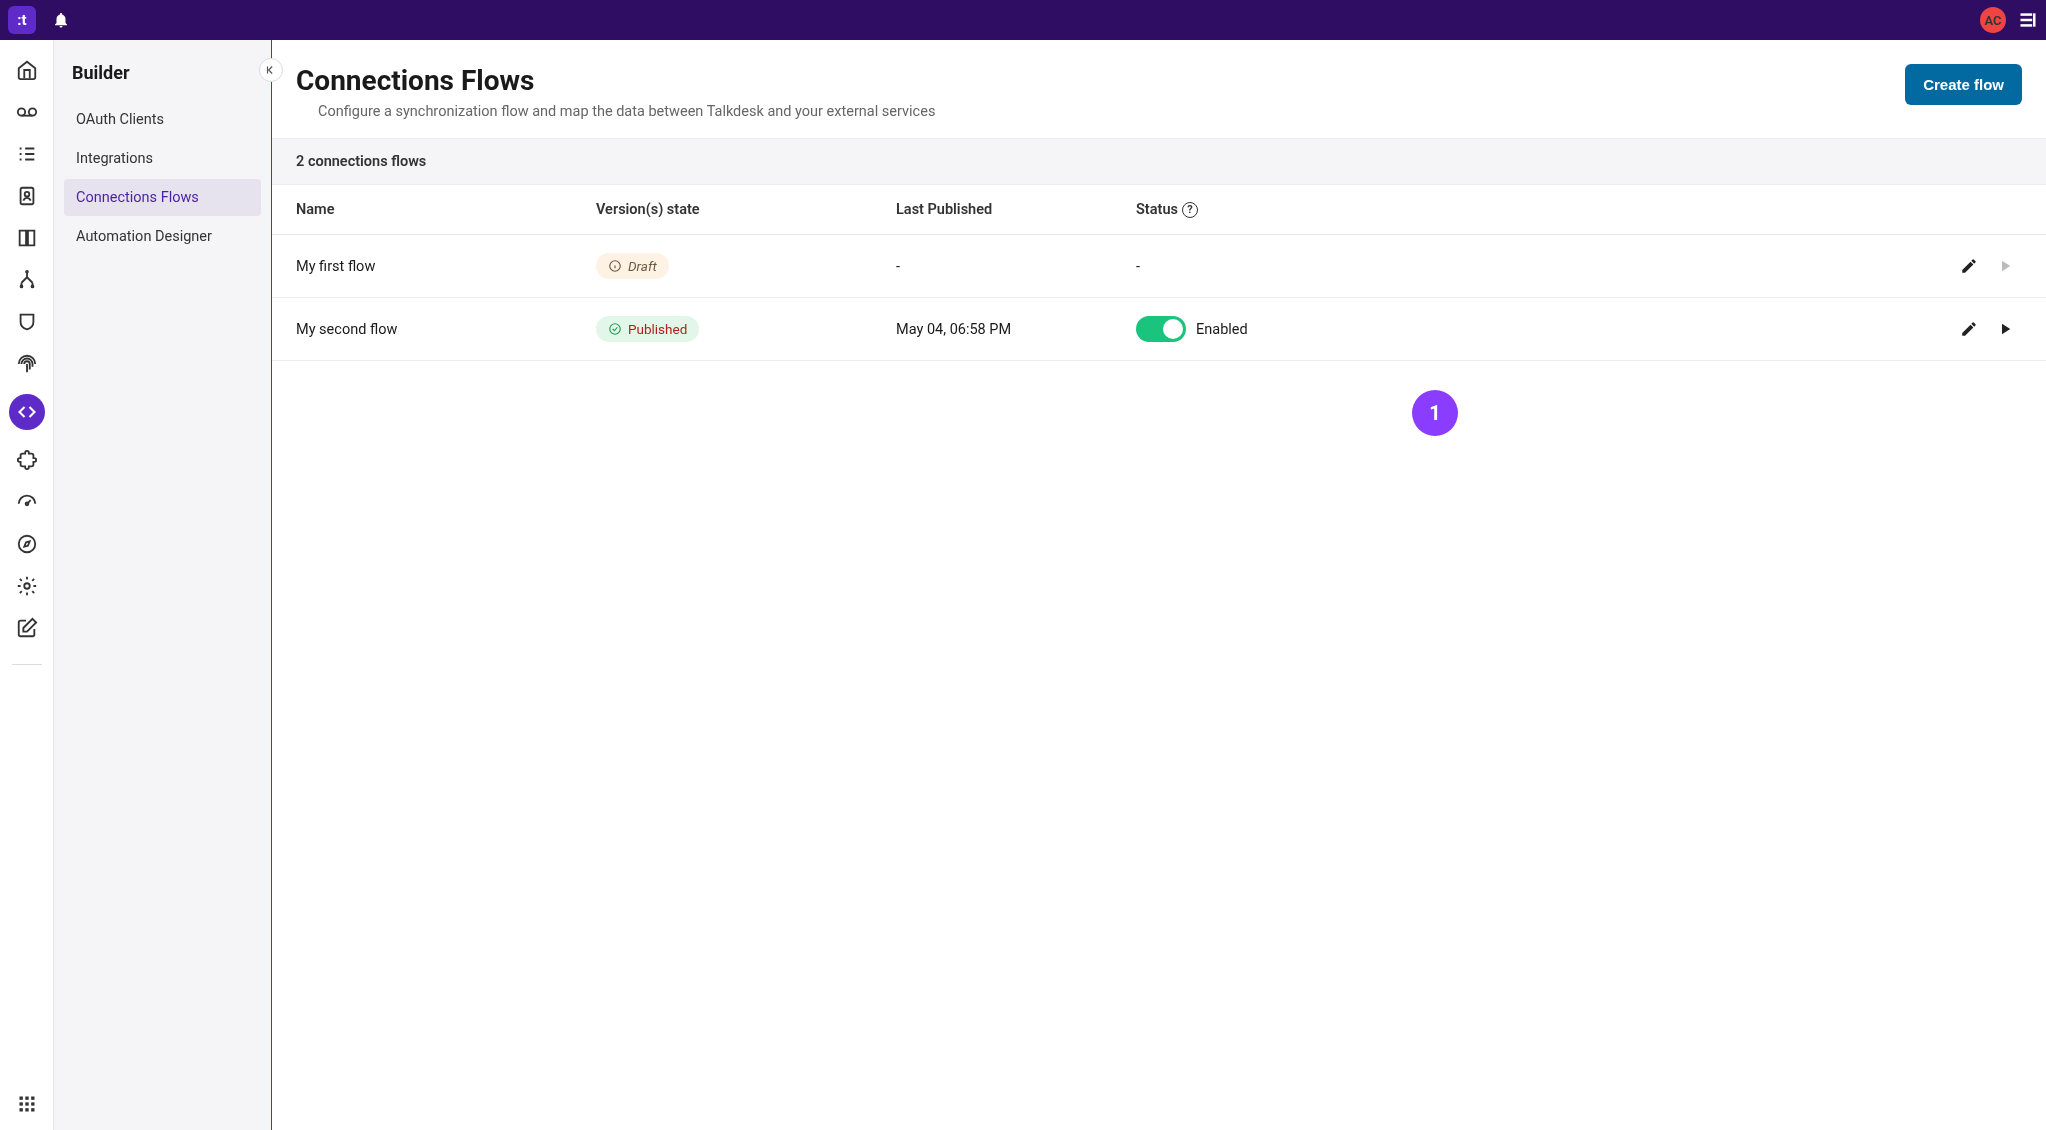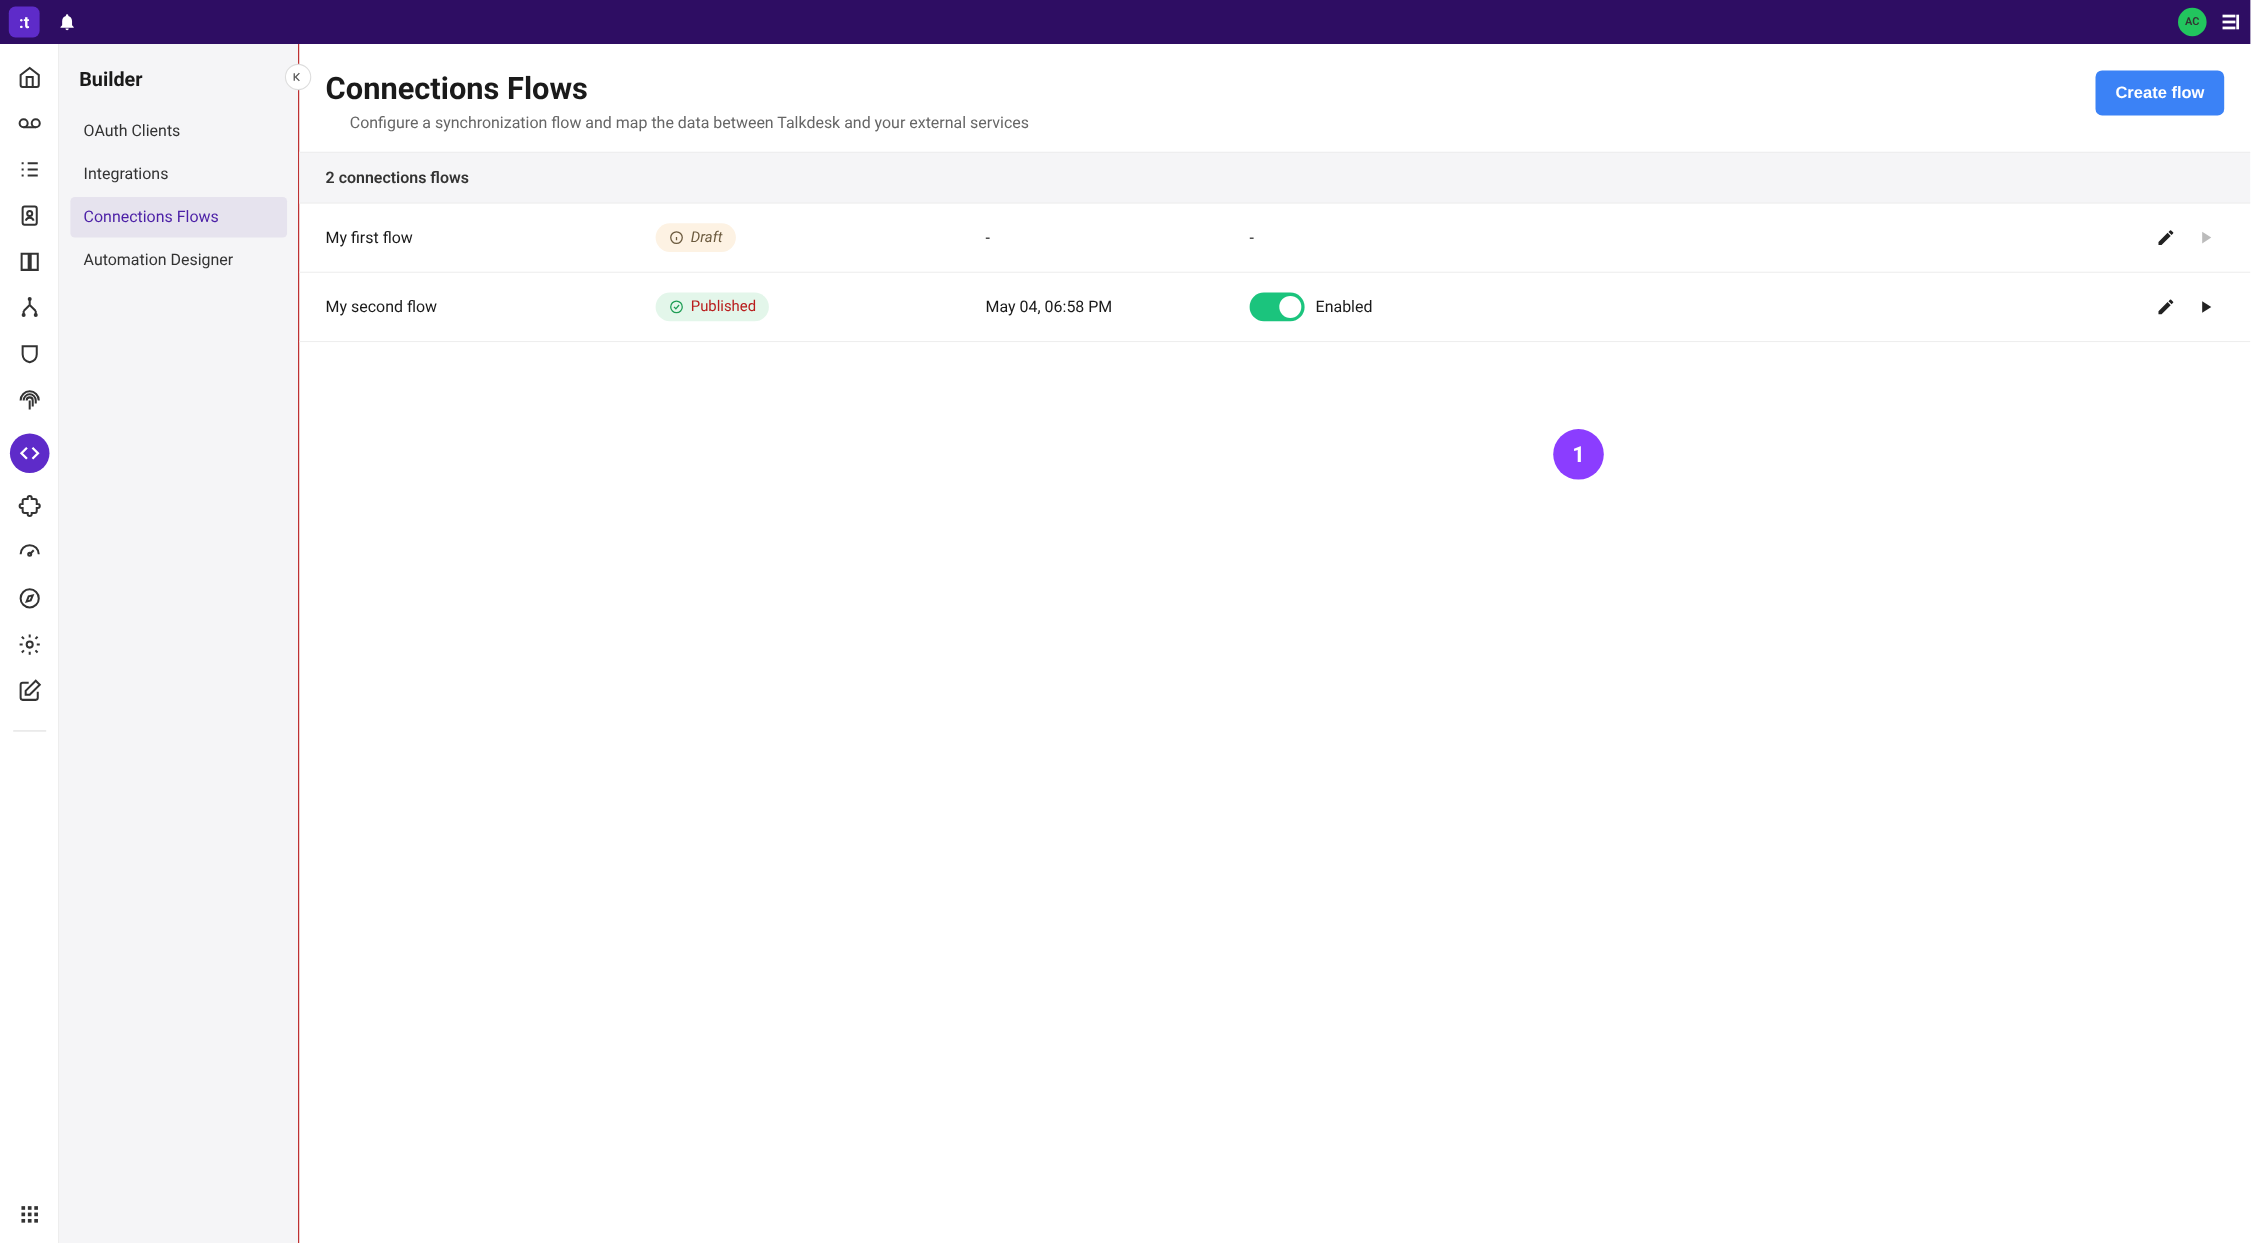--- a/index.html
+++ b/index.html
@@ -4,21 +4,21 @@
 <style>
 * { box-sizing: border-box; margin: 0; padding: 0; }
 body { font-family: -apple-system, BlinkMacSystemFont, 'Segoe UI', Roboto, sans-serif; background: #fff; color: #1a1a1a; }
 
 
 .topbar { height: 40px; background: #2e0d63; display: flex; align-items: center; padding: 0 8px; justify-content: space-between; }
 .topbar-left { display: flex; align-items: center; gap: 16px; }
 .logo-box { width: 28px; height: 28px; background: #5e2bc9; border-radius: 6px; display:flex; align-items:center; justify-content:center; color:#fff; font-weight:bold; font-size:15px; }
 .bell-icon { color:#fff; }
 .topbar-right { display:flex; align-items:center; gap:12px; }
-.avatar-badge { width:26px; height:26px; border-radius:50%; background:#22c55e; color:#333; font-size:10px; font-weight:600; display:flex; align-items:center; justify-content:center; }
+.avatar-badge { width:26px; height:26px; border-radius:50%; background:#ef4444; color:#333; font-size:13px; font-weight:600; display:flex; align-items:center; justify-content:center; }
 .panel-icon { color:#fff; }
 
 
 .layout { display:flex; height: calc(100vh - 40px); }
 
 
 .icon-rail { width:54px; background:#fff; border-right:1px solid #e5e5e5; display:flex; flex-direction:column; align-items:center; padding-top:18px; gap:18px; }
 .rail-icon { width:24px; height:24px; display:flex; align-items:center; justify-content:center; color:#333; cursor:pointer; }
 .rail-icon.active { width:36px; height:36px; border-radius:50%; background:#5e2bc9; color:#fff; }
 .rail-divider { width:30px; height:1px; background:#ddd; margin:6px 0; }
@@ -29,21 +29,21 @@
 .sidebar-title { font-size:18px; font-weight:700; padding:4px 8px 18px; }
 .sidebar-item { padding:10px 12px; font-size:14.5px; color:#333; border-radius:4px; cursor:pointer; margin-bottom:2px; }
 .sidebar-item.active { background:#e6e3ee; color:#4b1fa6; }
 .collapse-handle { position:absolute; top:18px; right:-12px; width:24px; height:24px; background:#fff; border:1px solid #ddd; border-radius:50%; display:flex; align-items:center; justify-content:center; font-size:12px; color:#555; cursor:pointer; }
 
 
 .main { flex:1; overflow:auto; position:relative; }
 .main-header { padding:24px 24px 18px; display:flex; justify-content:space-between; align-items:flex-start; }
 .page-title { font-size:28px; font-weight:700; margin-bottom:6px; }
 .page-subtitle { font-size:14.5px; color:#666;margin-left:22px; }
-.create-btn { background:#3b82f6; color:#fff; border:none; padding:12px 18px; border-radius:6px; font-size:15px; font-weight:600; cursor:pointer; }
+.create-btn { background:#0369a1; color:#fff; border:none; padding:12px 18px; border-radius:6px; font-size:15px; font-weight:600; cursor:pointer; }
 
 .count-bar { background:#f5f5f7; padding:14px 24px; font-size:14.5px; font-weight:600; color:#333; border-top:1px solid #eee; border-bottom:1px solid #eee; }
 
 
 .flows-table { width:100%; }
 .table-header { display:flex; padding:16px 24px; border-bottom:1px solid #e5e5e5; font-size:14.5px; font-weight:600; color:#333; }
 .col-name { flex: 0 0 300px; }
 .col-version { flex: 0 0 300px; }
 .col-published { flex: 0 0 240px; }
 .col-status { flex: 0 0 200px; display:flex; align-items:center; gap:4px; }
@@ -221,20 +221,30 @@
       <div>
         <div class="page-title">Connections Flows</div>
         <div class="page-subtitle">Configure a synchronization flow and map the data between Talkdesk and your external services</div>
       </div>
       <button class="create-btn">Create flow</button>
     </div>
 
     <div class="count-bar">2 connections flows</div>
 
     <div class="flows-table">
+      <div class="table-header">
+        <div class="col-name">Name</div>
+        <div class="col-version">Version(s) state</div>
+        <div class="col-published">Last Published</div>
+        <div class="col-status">
+          <span>Status</span>
+          <span class="help-icon">?</span>
+        </div>
+        <div class="col-actions"></div>
+      </div>
 
       <div class="table-row">
         <div class="col-name">My first flow</div>
         <div class="col-version">
           <span class="badge badge-draft">
             <span class="badge-icon">
                 <svg width="14" height="14" viewBox="0 0 24 24" fill="none" stroke="#6b5a3e" stroke-width="2">
                   <circle cx="12" cy="12" r="9"></circle>
                   <line x1="12" y1="8" x2="12" y2="8"></line>
                   <line x1="12" y1="11" x2="12" y2="16"></line>

